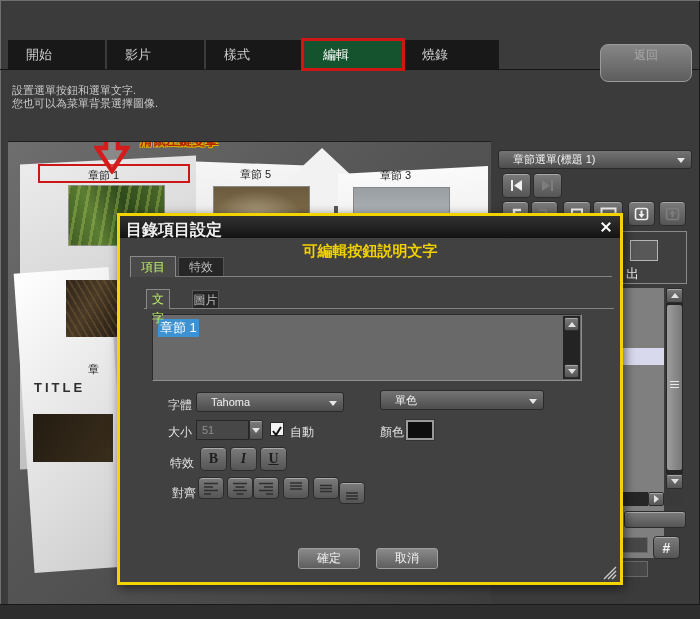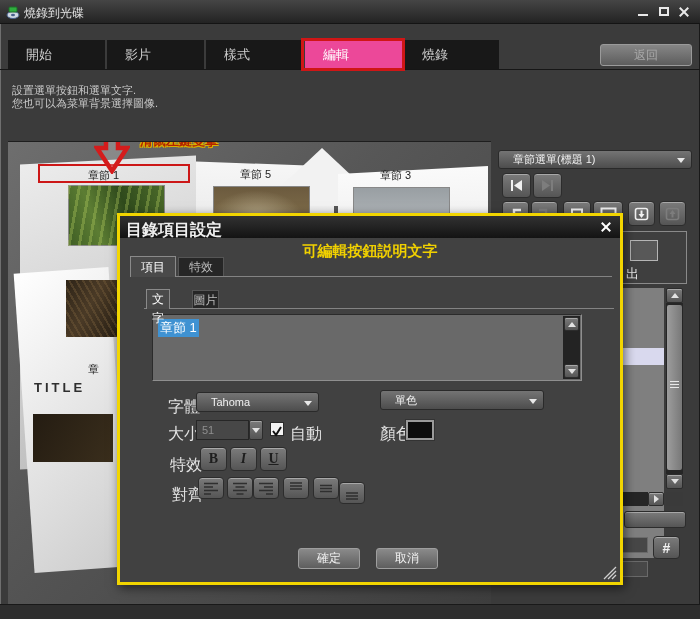--- a/index.html
+++ b/index.html
@@ -16,26 +16,26 @@
   .app-title { position:absolute; left:24px; top:5px; }
   .winbtn { position:absolute; top:6px; width:14px; height:12px; cursor:default; }
   .winbtn .bar { position:absolute; left:2px; top:8px; width:10px; height:2px; background:#e8e8e8; }
   .winbtn .sq  { position:absolute; left:2px; top:1px; width:10px; height:9px; border:2px solid #e8e8e8; }
   .winbtn .x1,.winbtn .x2 { position:absolute; left:1px; top:5px; width:12px; height:2px; background:#e8e8e8; }
   .winbtn .x1 { transform:rotate(45deg); } .winbtn .x2 { transform:rotate(-45deg); }
 
   
   .tab { position:absolute; top:40px; height:29px; width:97px; background:#181818;
          color:#cfcfcf; font-size:13px; line-height:29px; padding-left:18px; }
-  .tab.active { background:#ec4899; color:#fff; }
+  .tab.active { background:#14532d; color:#fff; }
   .tab-redbox { position:absolute; left:301px; top:38px; width:104px; height:33px;
                 border:3px solid #cf1616; z-index:6; }
   .tabline { position:absolute; left:0; top:69px; width:700px; height:1px; background:#161616; }
-  .backbtn { position:absolute; left:600px; top:44px; width:92px; height:22px;
-             background:linear-gradient(#868686,#5d5d5d); border:1px solid #9a9a9a; border-radius:3px;
+  .backbtn { position:absolute; left:600px; top:44px; width:92px; height:38px;
+             background:linear-gradient(#868686,#5d5d5d); border:1px solid #9a9a9a; border-radius:8px;
              color:#a9a9a9; font-size:12px; text-align:center; line-height:20px; }
   .desc { position:absolute; left:12px; font-size:11px; color:#c9c9c9; }
 
   
   .preview { position:absolute; left:8px; top:141px; width:483px; height:463px;
              background:linear-gradient(135deg,#6e6e6e 0%,#575757 40%,#3e3e3e 100%);
              border-top:1px solid #1e1e1e; overflow:hidden; }
   .page { position:absolute; }
   .thumb { position:absolute; }
   .chap-label { position:absolute; font-size:11px; color:#1c1c1c; z-index:3; }
@@ -74,66 +74,48 @@
             box-shadow:2px 3px 10px rgba(0,0,0,.55); }
   .dlg-titlebar { position:absolute; left:0; top:0; width:500px; height:22px;
                   background:linear-gradient(#323232,#131313); }
   .dlg-title { position:absolute; left:6px; top:4px; font-size:16px; font-weight:bold; color:#f0f0f0; }
   .dlg-close { position:absolute; right:8px; top:5px; width:12px; height:12px; }
   .dlg-close .x1,.dlg-close .x2 { position:absolute; left:0; top:5px; width:12px; height:2px; background:#fff; }
   .dlg-close .x1 { transform:rotate(45deg); } .dlg-close .x2 { transform:rotate(-45deg); }
   .dlg-hint { position:absolute; left:0; top:26px; width:500px; text-align:center;
               font-size:15px; font-weight:bold; color:#f0d000; }
   .dtab { position:absolute; font-size:12px; text-align:center; }
-  .dtab.on  { background:#4a4a4a; border:1px solid #8a8a8a; border-bottom:none; color:#ffffff; z-index:2; }
+  .dtab.on  { background:#4a4a4a; border:1px solid #8a8a8a; border-bottom:none; color:#bef264; z-index:2; }
   .dtab.off { background:#262626; border:1px solid #555; color:#bdbdbd; }
   .hline { position:absolute; height:1px; background:#838383; }
   .dlg-textarea { position:absolute; left:32px; top:98px; width:430px; height:67px; background:#696969;
                   border-top:1px solid #2b2b2b; border-left:1px solid #2b2b2b;
                   border-bottom:1px solid #8f8f8f; border-right:1px solid #8f8f8f; }
   .sel-text { position:absolute; left:5px; top:4px; background:#3f92d2; color:#fff;
               font-size:13px; padding:0 2px; }
   .ta-scroll { position:absolute; right:1px; top:1px; width:17px; height:63px; background:#232323; }
-  .dlbl { position:absolute; font-size:16px; color:#e3e3e3; }
+  .dlbl { position:absolute; font-size:12px; color:#e3e3e3; }
   .sizebox { position:absolute; left:76px; top:204px; width:53px; height:20px; background:#474747;
              border:1px solid #262626; color:#8f8f8f; font-size:11px; line-height:18px; padding-left:5px; }
   .checkbox { position:absolute; left:150px; top:206px; width:14px; height:14px; background:#f2f2f2;
               border:1px solid #2a2a2a; }
   .swatch { position:absolute; left:286px; top:204px; width:28px; height:20px; background:#0d0d0d;
             border:2px solid #9a9a9a; outline:1px solid #333; }
   .fx { font-family:"Liberation Serif", serif; font-size:14px; color:#1e1e1e; font-weight:bold; }
   .okbtn { position:absolute; width:62px; height:21px; background:linear-gradient(#8a8a8a,#5e5e5e);
            border:1px solid #9e9e9e; border-radius:3px; color:#f2f2f2; font-size:12px;
            text-align:center; line-height:19px; }
   .footer { position:absolute; left:0; top:604px; width:700px; height:15px;
             background:#2e2e2e; border-top:1px solid #191919; }
 </style>
 </head>
 <body>
 
 <div id="app">
 
-  <div class="titlebar">
-    <svg class="abs" style="left:6px;top:6px" width="14" height="13">
-      <ellipse cx="7" cy="9" rx="6" ry="3.5" fill="#cfd8e2" stroke="#47608c" stroke-width="1"></ellipse>
-      <ellipse cx="7" cy="9" rx="2" ry="1.2" fill="#47608c"></ellipse>
-      <rect x="3" y="1" width="8" height="5" rx="1" fill="#2fae3e" stroke="#1c6f28"></rect>
-    </svg>
-    <span class="app-title">燒錄到光碟</span>
-    <span class="winbtn" style="left:636px">
-        <i class="bar"></i>
-      </span>
-    <span class="winbtn" style="left:657px">
-        <i class="sq"></i>
-      </span>
-    <span class="winbtn" style="left:677px">
-        <i class="x1"></i>
-        <i class="x2"></i>
-      </span>
-  </div>
 
   <div class="tab" style="left:8px">開始</div>
   <div class="tab" style="left:107px">影片</div>
   <div class="tab" style="left:206px">樣式</div>
   <div class="tab active" style="left:305px">編輯</div>
   <div class="tab" style="left:404px; width:95px">燒錄</div>
   <div class="tab-redbox"></div>
   <div class="tabline"></div>
   <div class="backbtn">返回</div>
 
@@ -290,21 +272,21 @@
         <div class="sbtn" style="left:1px;top:1px;width:15px;height:14px;border-radius:2px">
             <i class="tri-up"></i>
           </div>
         <div class="sbtn" style="left:1px;top:48px;width:15px;height:14px;border-radius:2px">
             <i class="tri-dn"></i>
           </div>
       </div>
     </div>
 
     <div class="dlbl" style="left:48px;top:181px">字體</div>
-    <div class="dd" style="left:76px;top:176px;width:123px;height:20px;line-height:18px">
+    <div class="dd" style="left:76px;top:176px;width:148px;height:20px;line-height:18px">
       <span>Tahoma</span><i class="arr" style="top:8px"></i>
     </div>
     <div class="dd" style="left:260px;top:174px;width:164px;height:20px;line-height:18px">
       <span>單色</span><i class="arr" style="top:8px"></i>
     </div>
 
     <div class="dlbl" style="left:48px;top:208px">大小</div>
     <div class="sizebox"><span>51</span></div>
     <div class="sbtn" style="left:129px;top:204px;width:14px;height:20px;border-radius:2px">
         <i class="tri-dn"></i>

